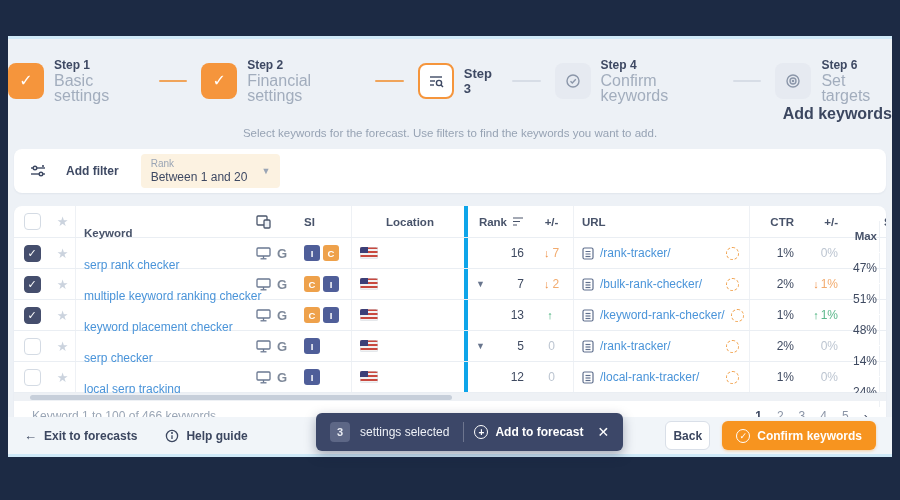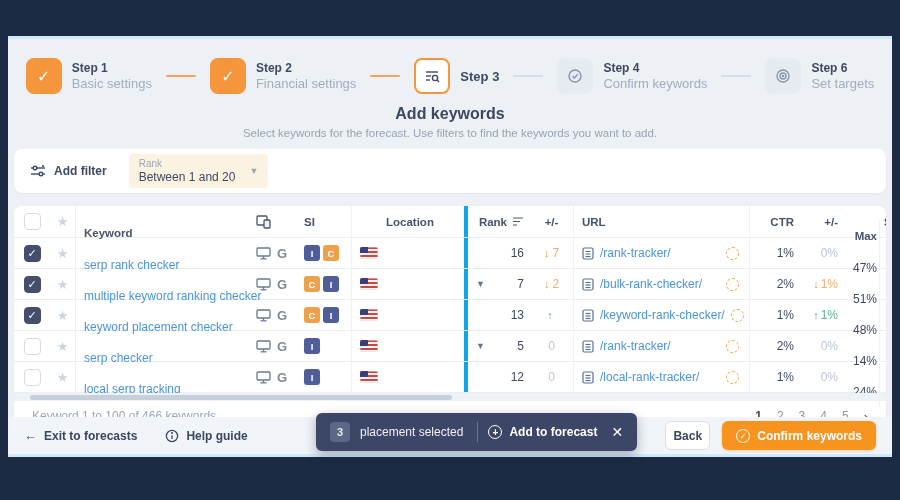--- a/index.html
+++ b/index.html
@@ -15,33 +15,33 @@
   
   .stepper{ position:absolute; top:19px; left:0; width:100%; display:flex; justify-content:center; align-items:center; }
   .step{ display:flex; align-items:center; }
   .step-box{ width:36px; height:36px; border-radius:8px; display:flex; align-items:center; justify-content:center; flex:none; }
   .step-box.done{ background:#f5953c; color:#fff; font-size:16px; font-weight:bold; }
   .step-box.active{ background:#fff; border:2px solid #f5953c; color:#3e4963; }
   .step-box.pending{ background:#e6eaf1; color:#8b96a9; }
   .step-txt{ margin-left:10px; }
   .step-label{ font-size:12px; color:#3e4963; font-weight:600; line-height:15px; }
   .step-label.big{ font-size:13px; font-weight:bold; }
-  .step-sub{ font-size:13px; color:#a2adbd; line-height:15px; }
+  .step-sub{ font-size:16px; color:#a2adbd; line-height:15px; }
   .connector{ width:30px; height:2px; margin:0 14px; border-radius:1px; }
   .connector.done{ background:#f0a45a; }
   .connector.pending{ background:#d7dde6; }
 
   
-  .page-title{ position:absolute; top:66px; width:100%; text-align:center; font-size:16px; font-weight:bold; color:#3c4760; }
+  .page-title{ position:absolute; top:66px; width:100%; text-align:right; font-size:16px; font-weight:bold; color:#3c4760; }
   .page-sub{ position:absolute; top:88px; width:100%; text-align:center; font-size:11.5px; color:#97a3b4; }
 
   
   .filter-card{ position:absolute; top:110px; left:6px; width:872px; height:44px; background:#fff; border-radius:8px;
     box-shadow:0 1px 2px rgba(40,55,90,.06); display:flex; align-items:center; padding:0 16px; }
-  .addfilter{ display:flex; align-items:center; gap:8px; cursor:pointer; }
+  .addfilter{ display:flex; align-items:center; gap:20px; cursor:pointer; }
   .addfilter-label{ font-size:12px; font-weight:600; color:#3e4963; }
   .chip{ margin-left:22px; background:#fcf2e1; border-radius:4px; padding:4px 10px; display:flex; align-items:center; min-width:102px; }
   .chip-txt{ line-height:1.2; }
   .chip-label{ font-size:10px; color:#9aa5b5; }
   .chip-value{ font-size:12px; color:#3e4963; }
   .chip-caret{ margin-left:14px; color:#9aa5b5; font-size:9px; }
 
   
   .table-card{ position:absolute; top:167px; left:6px; width:872px; background:#fff; border-radius:8px;
     box-shadow:0 1px 2px rgba(40,55,90,.06); overflow:hidden; }
@@ -603,21 +603,21 @@
       <div class="btn btn-back">Back</div>
       <div class="btn btn-confirm">
         <span class="confirm-ico">✓</span>
         <span>Confirm keywords</span>
       </div>
     </div>
   </div>
 
   <div class="toast">
     <span class="toast-count">3</span>
-    <span class="toast-label">placement selected</span>
+    <span class="toast-label">settings selected</span>
     <span class="toast-div"></span>
     <div class="toast-action">
       <span class="plus-ico">+</span>
       <span>Add to forecast</span>
     </div>
     <span class="toast-close">✕</span>
   </div>
 
 </div>
 

